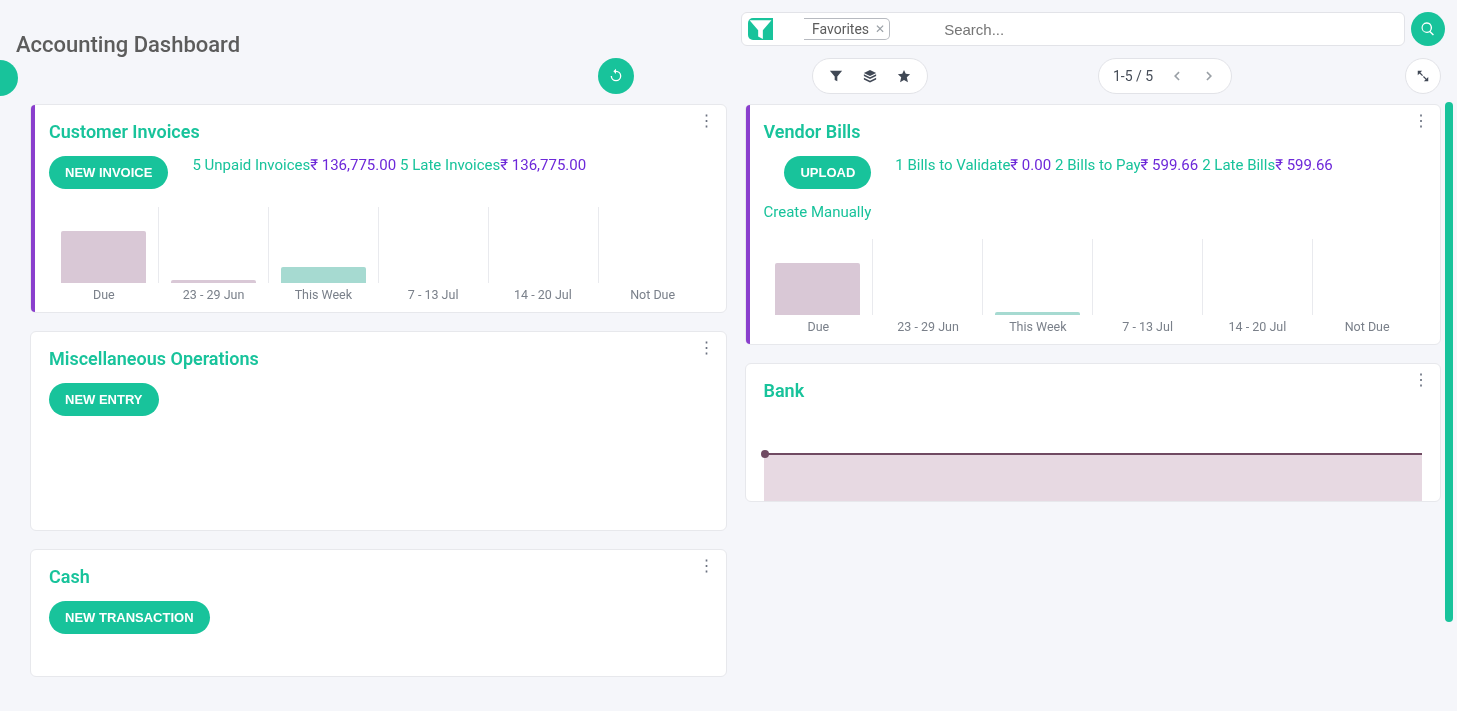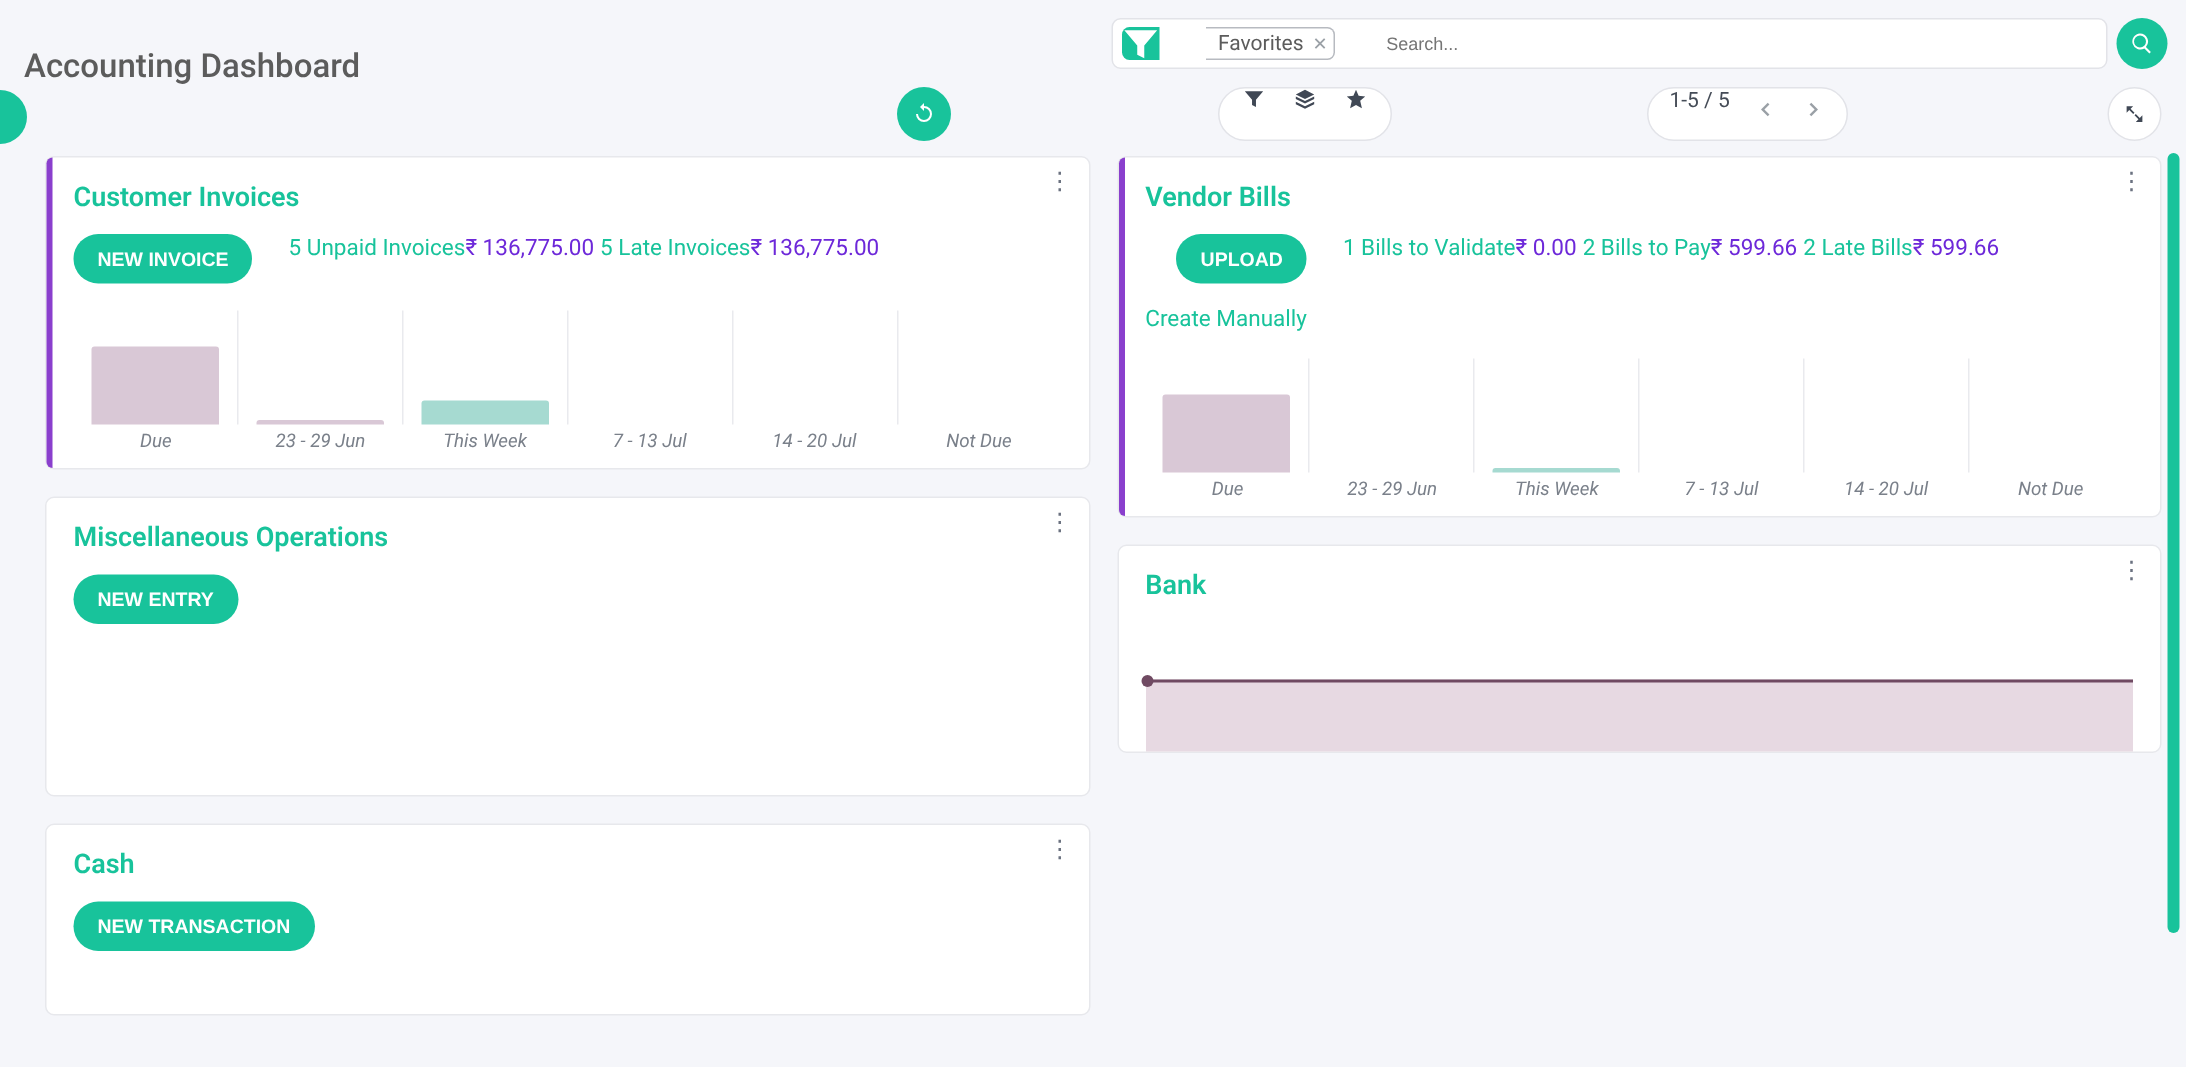--- a/index.html
+++ b/index.html
@@ -4,27 +4,27 @@
 <style>
 * { box-sizing: border-box; margin: 0; padding: 0; }
 body { font-family: -apple-system, BlinkMacSystemFont, "Segoe UI", Roboto, sans-serif; background: #f5f6fa; color: #374151; overflow-x: hidden; }
 .header { display: flex; align-items: flex-start; padding: 26px 16px 4px; position: relative; height: 96px; }
 .title { font-size: 22px; font-weight: 500; color: #5c5c5c; padding-top: 6px; }
 .search-wrap { position: absolute; right: 12px; top: 12px; display: flex; align-items: center; gap: 6px; }
 .search-box { display: flex; align-items: center; background: #fff; border: 1px solid #e2e3e8; border-radius: 6px; height: 34px; width: 664px; padding-left: 6px; gap: 31px; }
 .chip { background: #18c39b; color: #fff; font-size: 12px; border-radius: 5px 0 0 5px; width: 25px; height: 22px; display: flex; align-items: center; justify-content: center; }
 .chip-text { background: #fff; border: 1px solid #b7bac0; border-left: none; border-radius: 0 5px 5px 0; font-size: 14px; color: #5c5c5c; height: 22px; display: flex; align-items: center; padding: 0 4px 0 8px; gap: 6px; }
 .chip-text .x { color: #9aa0a6; cursor: pointer; font-size: 12px; }
-.search-input { border: none; outline: none; font-size: 12px; color: #000000; flex: 1; margin-left: 3px; background: transparent; }
+.search-input { border: none; outline: none; font-size: 15px; color: #000000; flex: 1; margin-left: 23px; background: transparent; }
 .search-btn { width: 34px; height: 34px; border-radius: 50%; background: #18c39b; display: flex; align-items: center; justify-content: center; cursor: pointer; }
 .search-btn svg { width: 16px; height: 16px; fill: #fff; }
 .toolbar { position: absolute; top: 56px; left: 0; right: 0; display: flex; align-items: center; height: 40px; padding: 0 16px; }
 .refresh-btn { position: absolute; left: 598px; width: 36px; height: 36px; border-radius: 50%; background: #18c39b; display: flex; align-items: center; justify-content: center; cursor: pointer; }
 .refresh-btn svg { width: 16px; height: 16px; fill: #fff; }
-.pill { background: #fff; border: 1px solid #e2e3e8; border-radius: 20px; height: 36px; display: flex; align-items: flex-start; }
+.pill { background: #fff; border: 1px solid #e2e3e8; border-radius: 20px; height: 36px; display: flex; align-items: center; }
 .view-pill { position: absolute; left: 812px; padding: 0 16px; gap: 20px; }
 .view-pill svg { width: 14px; height: 14px; fill: #404855; }
 .view-pill .view-item { display: flex; align-items: center; cursor: pointer; }
 .pager-pill { position: absolute; left: 1098px; padding: 0 8px 0 14px; gap: 4px; }
 .pager-text { font-size: 14px; color: #454c57; margin-right: 6px; }
 .nav-btn { width: 28px; height: 28px; display: flex; align-items: center; justify-content: center; cursor: pointer; }
 .nav-btn svg { width: 12px; height: 12px; fill: #9aa0a6; }
 .expand-btn { position: absolute; right: 16px; width: 36px; height: 36px; border-radius: 50%; background: #fff; border: 1px solid #e2e3e8; display: flex; align-items: center; justify-content: center; cursor: pointer; }
 .expand-btn svg { width: 14px; height: 14px; fill: #404855; }
 .half-circle { position: absolute; left: -18px; top: 60px; width: 36px; height: 36px; border-radius: 50%; background: #18c39b; }
@@ -40,21 +40,21 @@
 .link { color: #18c39b; font-size: 15px; cursor: pointer; }
 .stats { flex: 1; display: flex; flex-direction: row; gap: 4px; }
 .stat-row { display: flex; justify-content: space-between; font-size: 15px; }
 .stat-row .l { color: #18c39b; cursor: pointer; }
 .stat-row .l.plain { color: #454c57; cursor: default; }
 .stat-row .r { color: #6d28d9; }
 .chart { display: flex; margin-top: 18px; height: 76px; }
 .col { flex:1; border-left: 1px solid #e9eaee; display:flex; flex-direction:column; justify-content:flex-end; align-items:center; position:relative; }
 .col:first-child { border-left:none; }
 .bar { width: 78%; border-radius: 2px 2px 0 0; }
-.axis { display:flex; margin-top:4px;font-style:italic; }
+.axis { display:flex; margin-top:4px; }
 .axis .lbl { flex:1; text-align:center; font-size:12.5px; color:#7a808a; }
 .bank-chart { margin-top: 52px; height: 48px; border-top: 2px solid #704a62; background: #e7d9e2; position: relative; }
 .bank-chart::before { content:""; position:absolute; left:-3px; top:-5px; width:8px; height:8px; background:#704a62; border-radius:50%; }
 .left-col { display:flex; flex-direction:column; gap:18px; }
 .card.misc { height: 200px; }
 .card.cash { height: 128px; }
 .btn-col { display:flex; flex-direction:column; align-items:flex-end; gap:14px; }
 </style>
 </head>
 <body>

